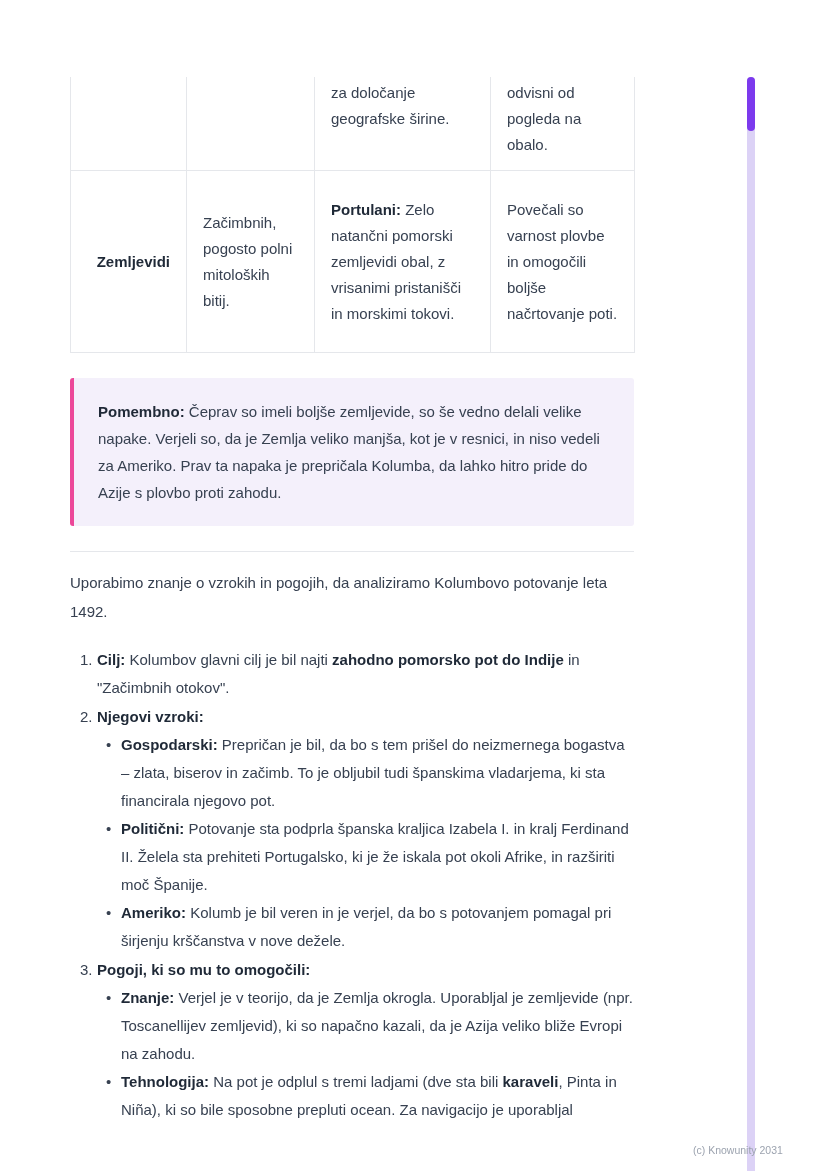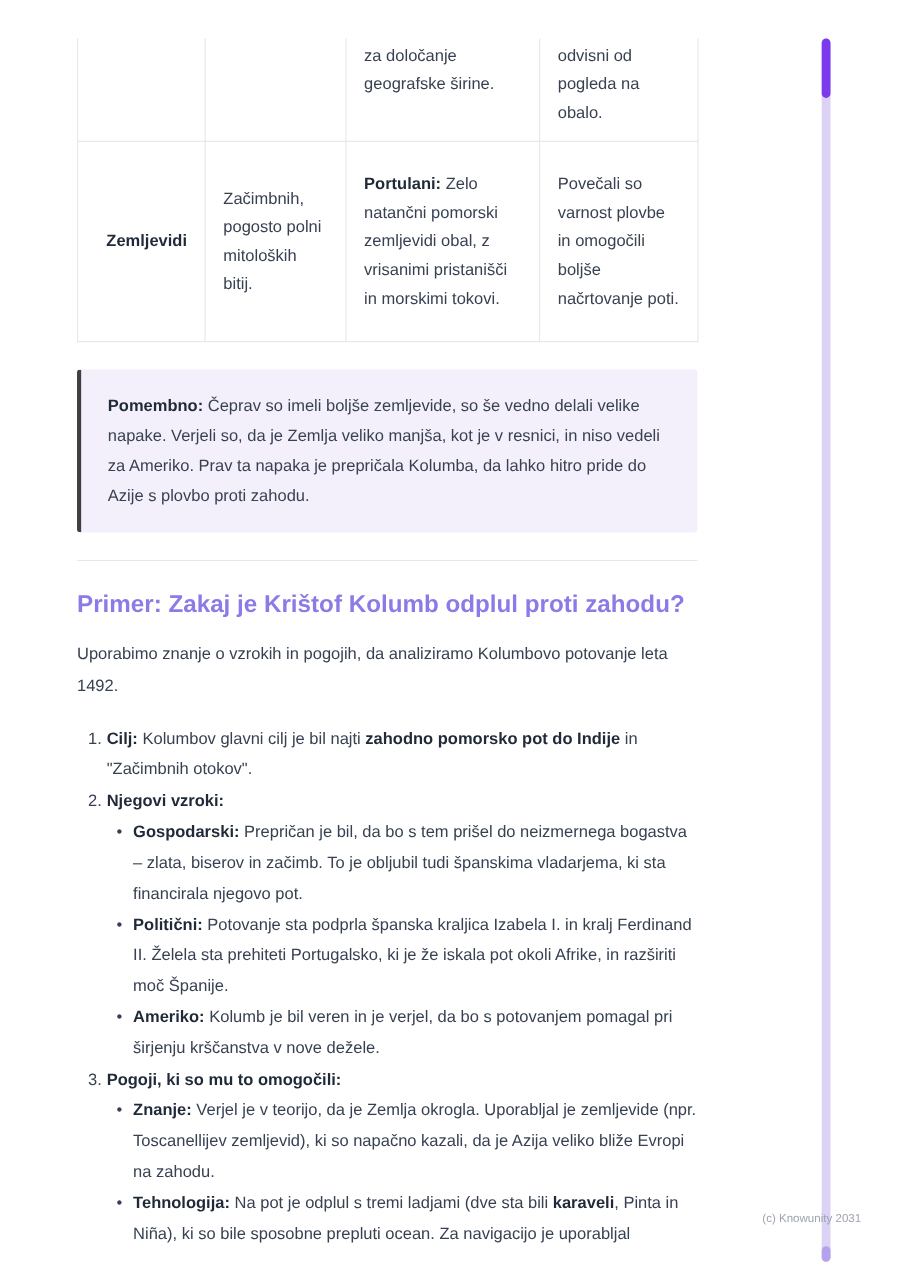--- a/index.html
+++ b/index.html
@@ -2,35 +2,35 @@
 <html><head>
 <meta charset="utf-8">
 <style>
   * { margin:0; padding:0; box-sizing:border-box; }
   html, body {
     width:828px; height:1171px;
     background:#ffffff;
     font-family:"Liberation Sans", sans-serif;
     overflow:hidden;
   }
-  .page { position:relative; width:828px; height:873px; background:#ffffff; }
+  .page { position:relative; width:828px; height:873px; background:#ffffff;margin-top:42px; }
   .content { position:absolute; left:70px; top:35px; width:564px; color:#374151; }
 
   
   .doc-table { border-collapse:collapse; table-layout:fixed; width:564px; font-size:15px; line-height:26px; color:#374151; }
   .doc-table td { border:1px solid #e5e7eb; padding:12px 16px; vertical-align:middle; }
   .doc-table tr.row-partial td { border-top:none; vertical-align:top; padding-top:3px; height:89px; }
   .doc-table tr.row-main td { height:182px; }
   .bold { font-weight:bold; color:#1f2937;text-align:right; }
 
   
   .callout {
     margin-top:25px;
     background:#f4f0fb;
-    border-left:4px solid #404040;
+    border-left:4px solid #ec4899;
     border-radius:3px;
     padding:20px 24px;
     font-size:15px; line-height:27px; color:#374151;
   }
 
   .divider { border:none; border-top:1px solid #e5e7eb; margin:25px 0 0 0; }
 
   .section-heading {
     margin-top:24px;
     color:#8c7ae6;
@@ -95,21 +95,20 @@
           <td><span class="bold">Portulani:</span><span> Zelo natančni pomorski zemljevidi obal, z vrisanimi pristanišči in morskimi tokovi.</span></td>
           <td>Povečali so varnost plovbe in omogočili boljše načrtovanje poti.</td>
         </tr>
       </tbody>
     </table>
 
     <div class="callout"><span class="bold">Pomembno:</span><span> Čeprav so imeli boljše zemljevide, so še vedno delali velike napake. Verjeli so, da je Zemlja veliko manjša, kot je v resnici, in niso vedeli za Ameriko. Prav ta napaka je prepričala Kolumba, da lahko hitro pride do Azije s plovbo proti zahodu.</span></div>
 
     <hr class="divider">
 
-    <h2 class="section-heading">Primer: Zakaj je Krištof Kolumb odplul proti zahodu?</h2>
 
     <p class="intro">Uporabimo znanje o vzrokih in pogojih, da analiziramo Kolumbovo potovanje leta 1492.</p>
 
     <div class="doc-list">
 
       <div class="olist-item">
         <span class="num">1.</span>
         <div class="item-body"><span class="bold">Cilj:</span><span> Kolumbov glavni cilj je bil najti </span><span class="bold">zahodno pomorsko pot do Indije</span><span> in "Začimbnih otokov".</span></div>
       </div>
 

